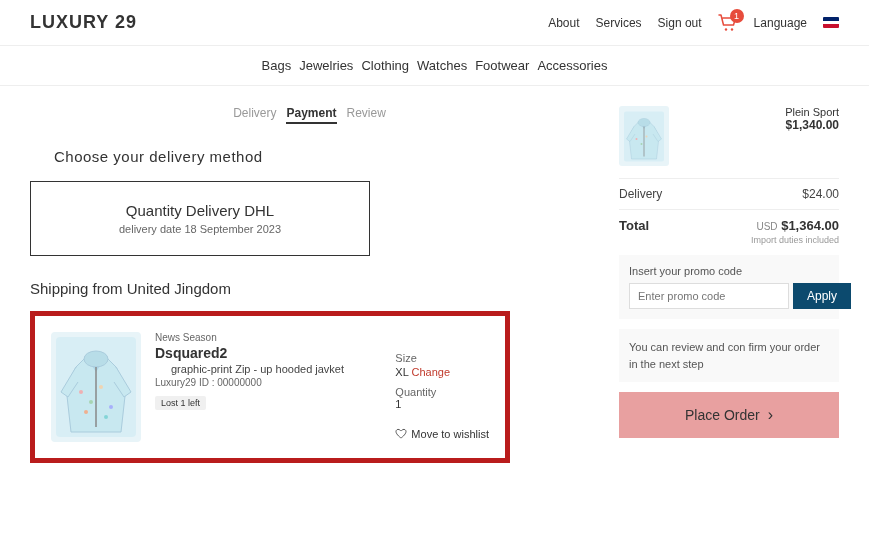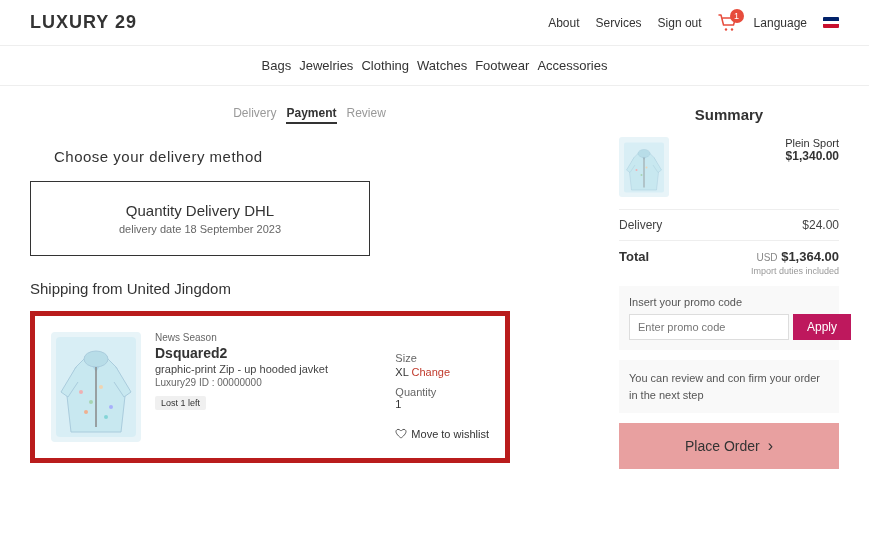--- a/index.html
+++ b/index.html
@@ -170,20 +170,21 @@
     }
     .product-brand {
       font-size: 14px;
       font-weight: bold;
       margin-bottom: 2px;
     }
     .product-name {
       font-size: 11px;
       color: #444;
       margin-bottom: 2px;
+      margin-left: 16px;
     }
     .product-id {
       font-size: 10px;
       color: #666;
       margin-bottom: 6px;
     }
     .stock-badge {
       background: #f0f0f0;
       font-size: 9px;
       padding: 2px 6px;
@@ -310,21 +311,21 @@
     }
     .promo-input {
       flex: 1;
       border: 1px solid #ddd;
       padding: 6px 8px;
       font-size: 11px;
       color: #999;
       background: #fff;
     }
     .promo-apply-btn {
-      background: #be185d;
+      background: #0c4a6e;
       color: #fff;
       border: none;
       padding: 6px 14px;
       font-size: 12px;
       cursor: pointer;
       white-space: nowrap;
     }
 
     .review-note {
       font-size: 11px;
@@ -453,21 +454,20 @@
           <svg width="12" height="12" viewBox="0 0 12 12">
             <path d="M6 10 C6 10 1 6.5 1 3.5 C1 2 2.5 1 4 1.5 C5 2 6 3 6 3 C6 3 7 2 8 1.5 C9.5 1 11 2 11 3.5 C11 6.5 6 10 6 10Z" stroke="#555" stroke-width="1" fill="none"></path>
           </svg>
           <span>Move to wishlist</span>
         </button>
       </div>
     </div>
   </div>
 
   <div class="summary-panel">
-    <h2 class="summary-title">Summary</h2>
 
     <div class="summary-item-row">
       <div class="summary-item-img">
         <svg width="40" height="55" viewBox="0 0 80 100" xmlns="http://www.w3.org/2000/svg">
           <rect width="80" height="100" rx="4" fill="#d8eef5"></rect>
           <path d="M20 30 L10 50 L15 95 L65 95 L70 50 L60 30 L50 20 L40 25 L30 20 Z" fill="#c8e8f0" stroke="#aaccdd" stroke-width="1"></path>
           <path d="M30 20 L40 35 L50 20 L40 25 Z" fill="#b0d8e8"></path>
           <path d="M20 30 L5 55 L12 60 L22 45" fill="#c8e8f0" stroke="#aaccdd" stroke-width="1"></path>
           <path d="M60 30 L75 55 L68 60 L58 45" fill="#c8e8f0" stroke="#aaccdd" stroke-width="1"></path>
           <ellipse cx="40" cy="22" rx="12" ry="8" fill="#b8dde8" stroke="#aaccdd" stroke-width="1"></ellipse>

